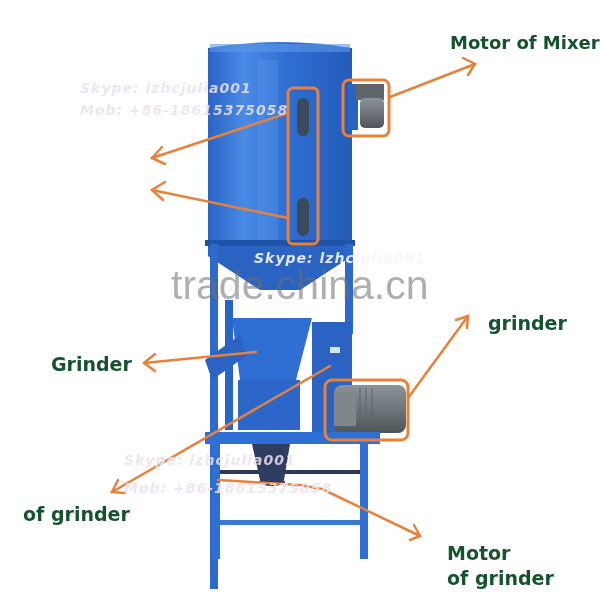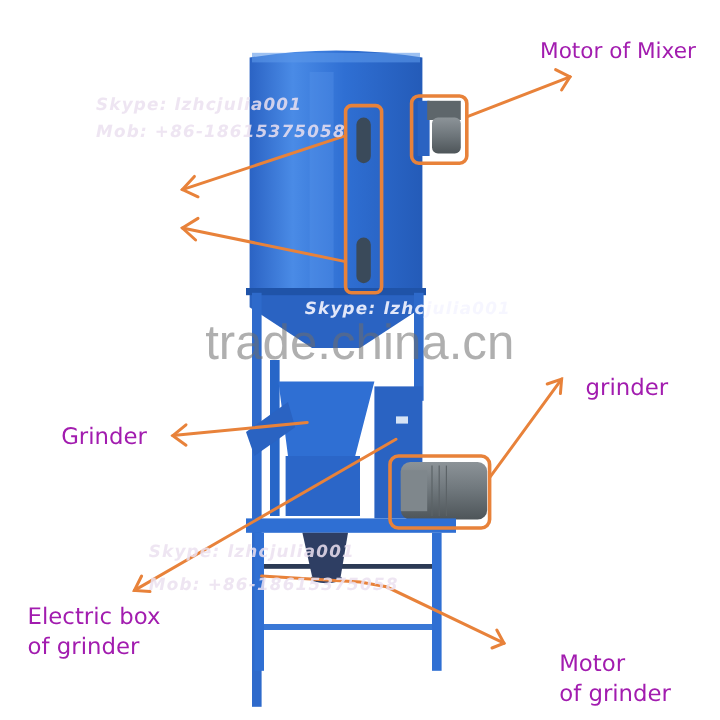--- a/index.html
+++ b/index.html
@@ -1,20 +1,20 @@
 <!DOCTYPE html>
 <html><head>
 <meta charset="utf-8">
 <style>
   html, body { margin: 0; padding: 0; background: #ffffff; }
   body { width: 600px; height: 600px; position: relative; overflow: hidden;
          font-family: "DejaVu Sans", "Liberation Sans", sans-serif; }
   .stage { position: absolute; left: 0; top: 0; width: 600px; height: 600px; }
   svg.machine { position: absolute; left: 0; top: 0; }
-  .label { position: absolute; color: #a21caf; font-weight: normal; font-size: 19px; line-height: 24px; white-space: nowrap; }
+  .label { position: absolute; color: #14532d; font-weight: bold; font-size: 19px; line-height: 24px; white-space: nowrap; }
   .label.l2 { line-height: 25px; }
   .wm { position: absolute; font-style: italic; font-weight: bold; font-size: 14px; letter-spacing: 1px; white-space: nowrap; }
   .wm.light { color: rgba(235,225,240,0.85); }
   .wm.onblue { color: rgba(245,245,255,0.9); }
   .trade { position: absolute; left: 171px; top: 262px; font-family: "Liberation Sans", sans-serif;
            font-size: 41px; color: rgba(110,110,110,0.55); letter-spacing: 0px; white-space: nowrap; }
 </style>
 </head>
 <body>
 
@@ -131,22 +131,21 @@
   <div class="label l2" style="left:6px; top:146px; font-size:18px;">
   </div>
 
   <div class="label" style="left:51px; top:352px;">Grinder</div>
 
   <div class="label l2" style="left:488px; top:311px;">
     <div>grinder</div>
   </div>
 
   <div class="label l2" style="left:23px; top:502px;">
-    <div>Electric box</div>
     <div>of grinder</div>
   </div>
 
-  <div class="label l2" style="left:447px; top:541px;margin-left:19px;">
+  <div class="label l2" style="left:447px; top:541px;">
     <div>Motor</div>
     <div>of grinder</div>
   </div>
 
 </div>
 
 </body></html>

